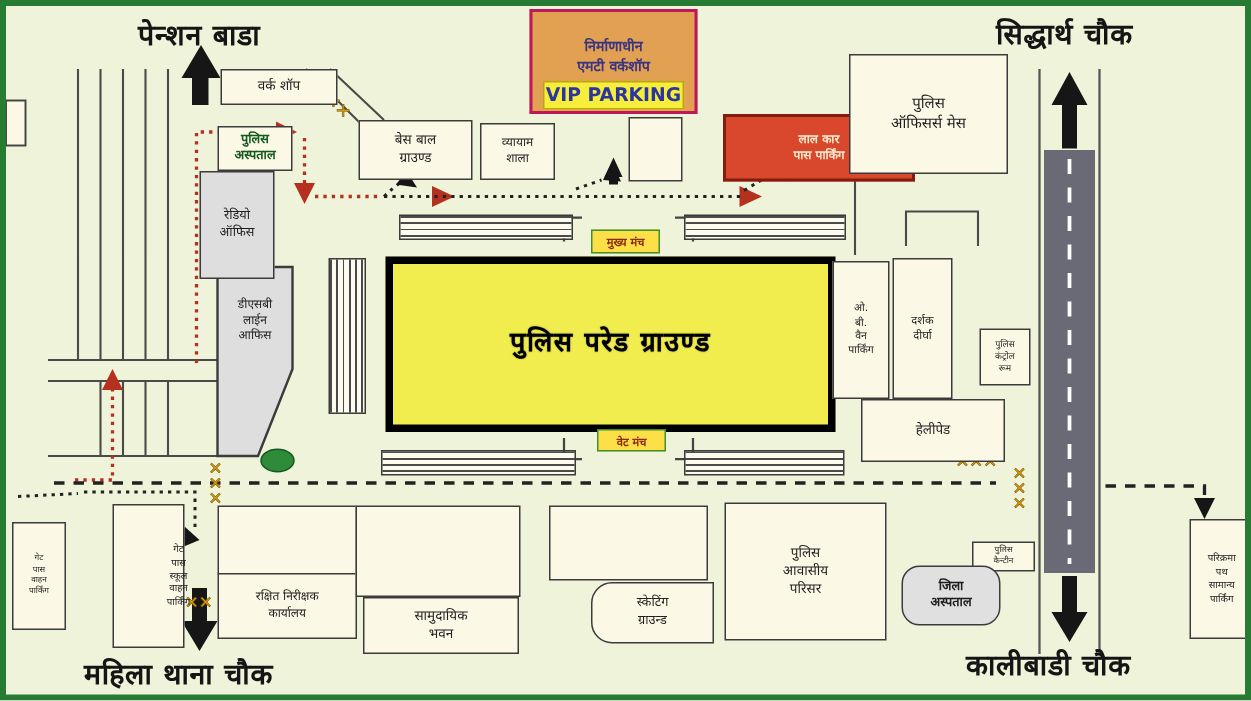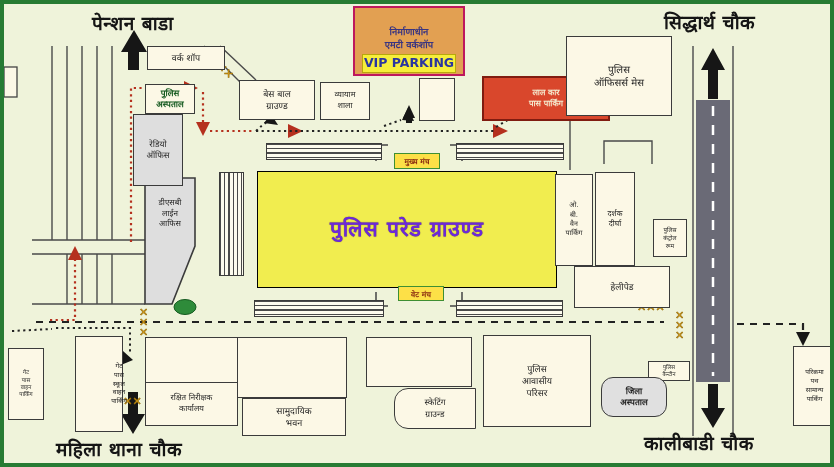--- a/index.html
+++ b/index.html
@@ -14,22 +14,22 @@
   .gray{background:#dedede;}
   .nolabel{background:#fcf8e6;}
   .stand{position:absolute;z-index:2;border:1.4px solid #3b3b3b;box-sizing:border-box;
      background:repeating-linear-gradient(180deg,#4a4a4a 0 1.2px,#fdfbee 1.2px 4.2px);}
   .stand.vert{background:repeating-linear-gradient(90deg,#4a4a4a 0 1.2px,#fdfbee 1.2px 4.2px);}
   .corner{position:absolute;z-index:3;font-weight:bold;font-size:19px;color:#151515;
      letter-spacing:.5px;white-space:nowrap;}
   .stage-tag{position:absolute;z-index:4;background:#fde047;border:1.8px solid #3e8f33;
      color:#8a2a10;font-weight:bold;display:flex;align-items:center;justify-content:center;
      box-sizing:border-box;}
-  #parade{background:#f1ed4f;border:1px solid #000000;font-weight:bold;font-size:21px;
-     letter-spacing:1px;color:#6d28d9;text-shadow:0 0 1px #6d6d2a;}
+  #parade{background:#f1ed4f;border:5px solid #000000;font-weight:bold;font-size:18px;
+     letter-spacing:1px;color:#000000;text-shadow:0 0 1px #6d6d2a;}
   #mtws{background:#e2a052;border:2px solid #be185d;flex-direction:column;justify-content:flex-start;
      padding-top:18px;color:#3a3580;font-weight:bold;}
   #vip{background:#f6ee3a;border:1.4px solid #b9a70c;color:#2a35a0;font-weight:bold;
      font-size:12.5px;position:absolute;left:7px;top:46px;width:92px;height:17px;
      display:flex;align-items:center;justify-content:center;}
   #redbox{background:#d9472c;border:2px solid #801c10;color:#f4e9cd;font-weight:bold;}
   #jila{background:#e0e0e0;font-weight:bold;}
   #hosp span{color:#14591f;font-weight:bold;}
 </style>
 </head>

